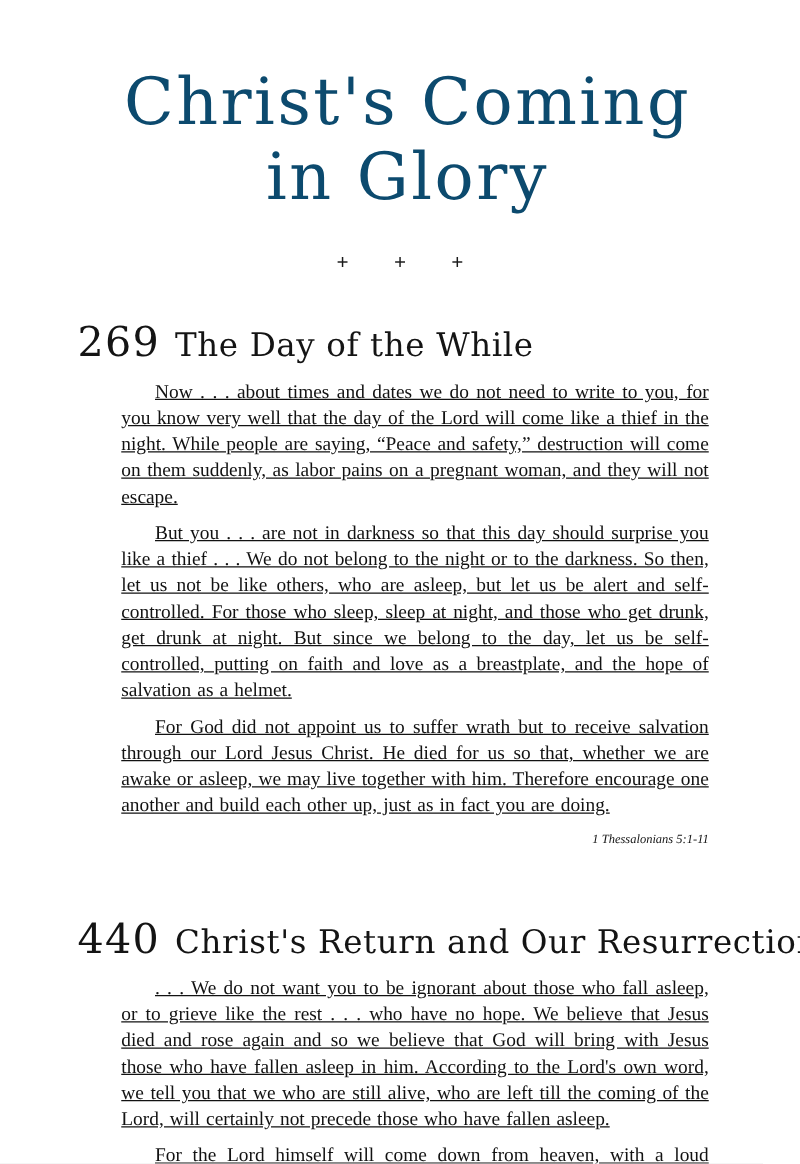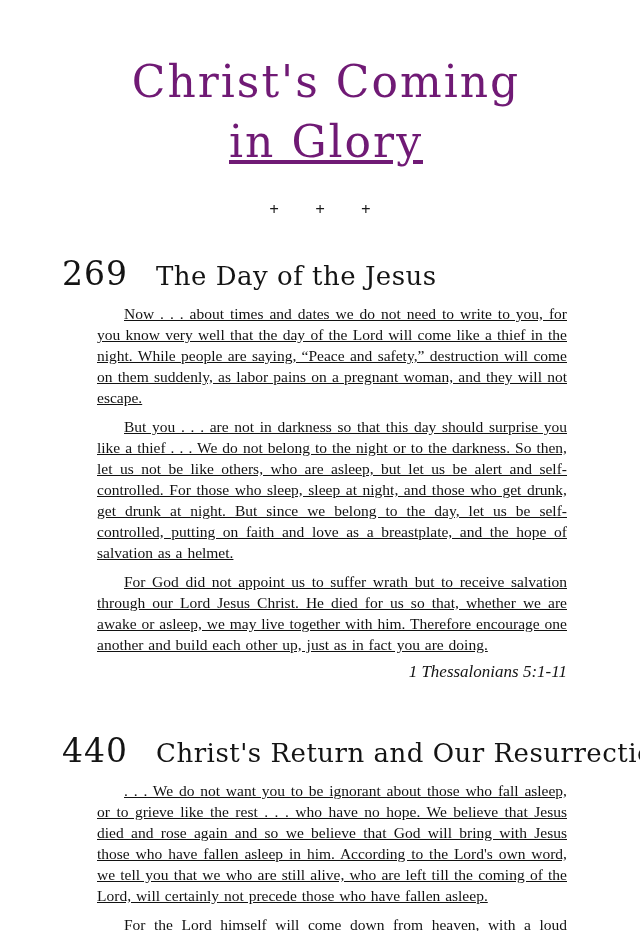--- a/index.html
+++ b/index.html
@@ -16,29 +16,28 @@
     color: #121212;
     font-family: "Liberation Serif", serif;
     overflow: hidden;
     box-sizing: border-box;
     padding-top: 52px;
   }
   .section-title {
     text-align: center;
     font-family: "DejaVu Serif", serif;
     font-weight: 400;
-    font-size: 44px;
+    font-size: 52px;
     line-height: 60px;
     letter-spacing: 2px;
-    color: #701a75;
+    color: #0c4a6e;
     padding-left: 12px;
   }
   .section-title .line2 {
     display: block;
-    text-decoration: underline;
   }
   .ornament {
     margin-top: 28px;
     text-align: center;
     font-size: 17px;
     font-weight: 700;
     color: #1a1a1a;
   }
   .ornament span {
     display: inline-block;
@@ -48,21 +47,21 @@
     margin-top: 34px;
   }
   .reading-270 {
     margin-top: 50px;
   }
   .reading-heading {
     margin-left: 62px;
     margin-right: 20px;
     display: flex;
     align-items: baseline;
-    gap: 28px;
+    gap: 12px;
     font-family: "DejaVu Serif", serif;
     color: #141414;
     white-space: nowrap;
   }
   .reading-number {
     font-size: 33px;
     font-weight: 500;
     letter-spacing: 1px;
   }
   .reading-title {
@@ -80,21 +79,21 @@
     font-size: 15.5px;
     line-height: 21px;
     text-align: justify;
     text-indent: 27px;
     word-spacing: 1px;
     text-decoration: underline;
   }
   .citation {
     text-align: right;
     font-style: italic;
-    font-size: 17px;
+    font-size: 10px;
     line-height: 18px;
     margin-top: 0;
     color: #141414;
   }
 </style>
 </head>
 <body>
 
 <div class="page">
 
@@ -105,21 +104,21 @@
 
   <div class="ornament">
     <span>+</span>
     <span>+</span>
     <span>+</span>
   </div>
 
   <div class="reading reading-269">
     <div class="reading-heading">
       <span class="reading-number">269</span>
-      <span class="reading-title">The Day of the Jesus</span>
+      <span class="reading-title">The Day of the While</span>
     </div>
     <div class="reading-body">
       <p>Now . . . about times and dates we do not need to write to you, for you know very well that the day of the Lord will come like a thief in the night. While people are saying, “Peace and safety,” destruction will come on them suddenly, as labor pains on a pregnant woman, and they will not escape.</p>
       <p>But you . . . are not in darkness so that this day should surprise you like a thief . . . We do not belong to the night or to the darkness. So then, let us not be like others, who are asleep, but let us be alert and self-controlled. For those who sleep, sleep at night, and those who get drunk, get drunk at night. But since we belong to the day, let us be self-controlled, putting on faith and love as a breastplate, and the hope of salvation as a helmet.</p>
       <p>For God did not appoint us to suffer wrath but to receive salvation through our Lord Jesus Christ. He died for us so that, whether we are awake or asleep, we may live together with him. Therefore encourage one another and build each other up, just as in fact you are doing.</p>
       <div class="citation">1 Thessalonians 5:1-11</div>
     </div>
   </div>
 
   <div class="reading reading-270">

